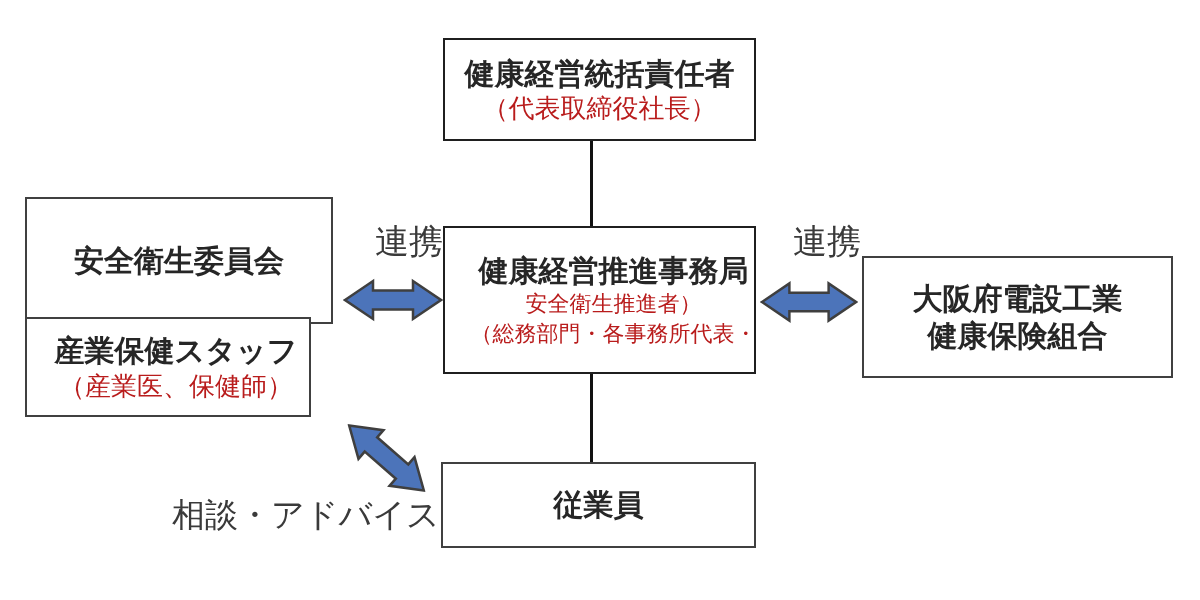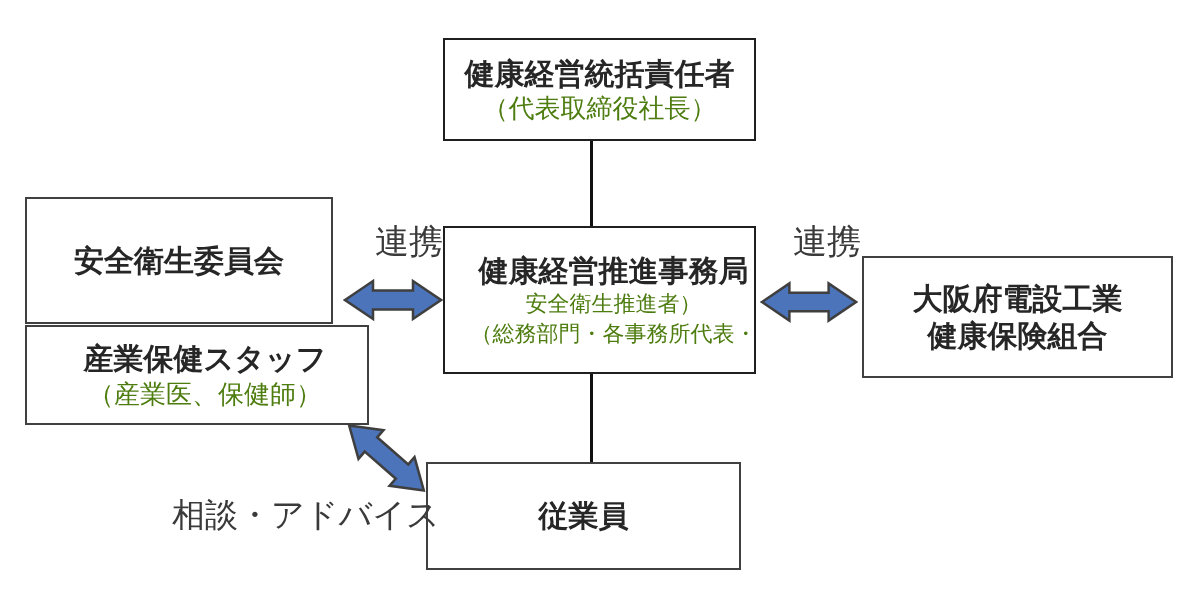--- a/index.html
+++ b/index.html
@@ -31,34 +31,34 @@
   .box--dark { border-color: #1f1f1f; }
   .box-title {
     font-size: 30px;
     font-weight: 700;
     color: #262626;
     white-space: nowrap;
   }
   .box-sub {
     font-size: 26px;
     font-weight: 400;
-    color: #4d7c0f;
+    color: #b91c1c;
     white-space: nowrap;
   }
   .box-sub--small {
     font-size: 22px;
     line-height: 1.35;
   }
   
   .pos-chief     { left: 443px; top: 38px;  width: 313px; height: 103px; }
   .pos-office    { left: 443px; top: 226px; width: 313px; height: 148px; padding-left: 28px; }
   .pos-safety    { left: 25px;  top: 197px; width: 308px; height: 127px;  }
-  .pos-staff     { left: 25px;  top: 325px; width: 344px; height: 100px; padding-left: 16px; }
+  .pos-staff     { left: 25px;  top: 317px; width: 286px; height: 100px; padding-left: 16px; }
   .pos-insurance { left: 862px; top: 256px; width: 311px; height: 122px; }
-  .pos-employees { left: 426px; top: 462px; width: 315px; height: 108px; }
+  .pos-employees { left: 441px; top: 462px; width: 315px; height: 86px; }
 
   .connector {
     position: absolute;
     width: 3px;
     background: #111111;
   }
   .conn-top    { left: 590px; top: 139px; height: 89px; }
   .conn-bottom { left: 590px; top: 372px; height: 92px; }
 
   .free-label {

